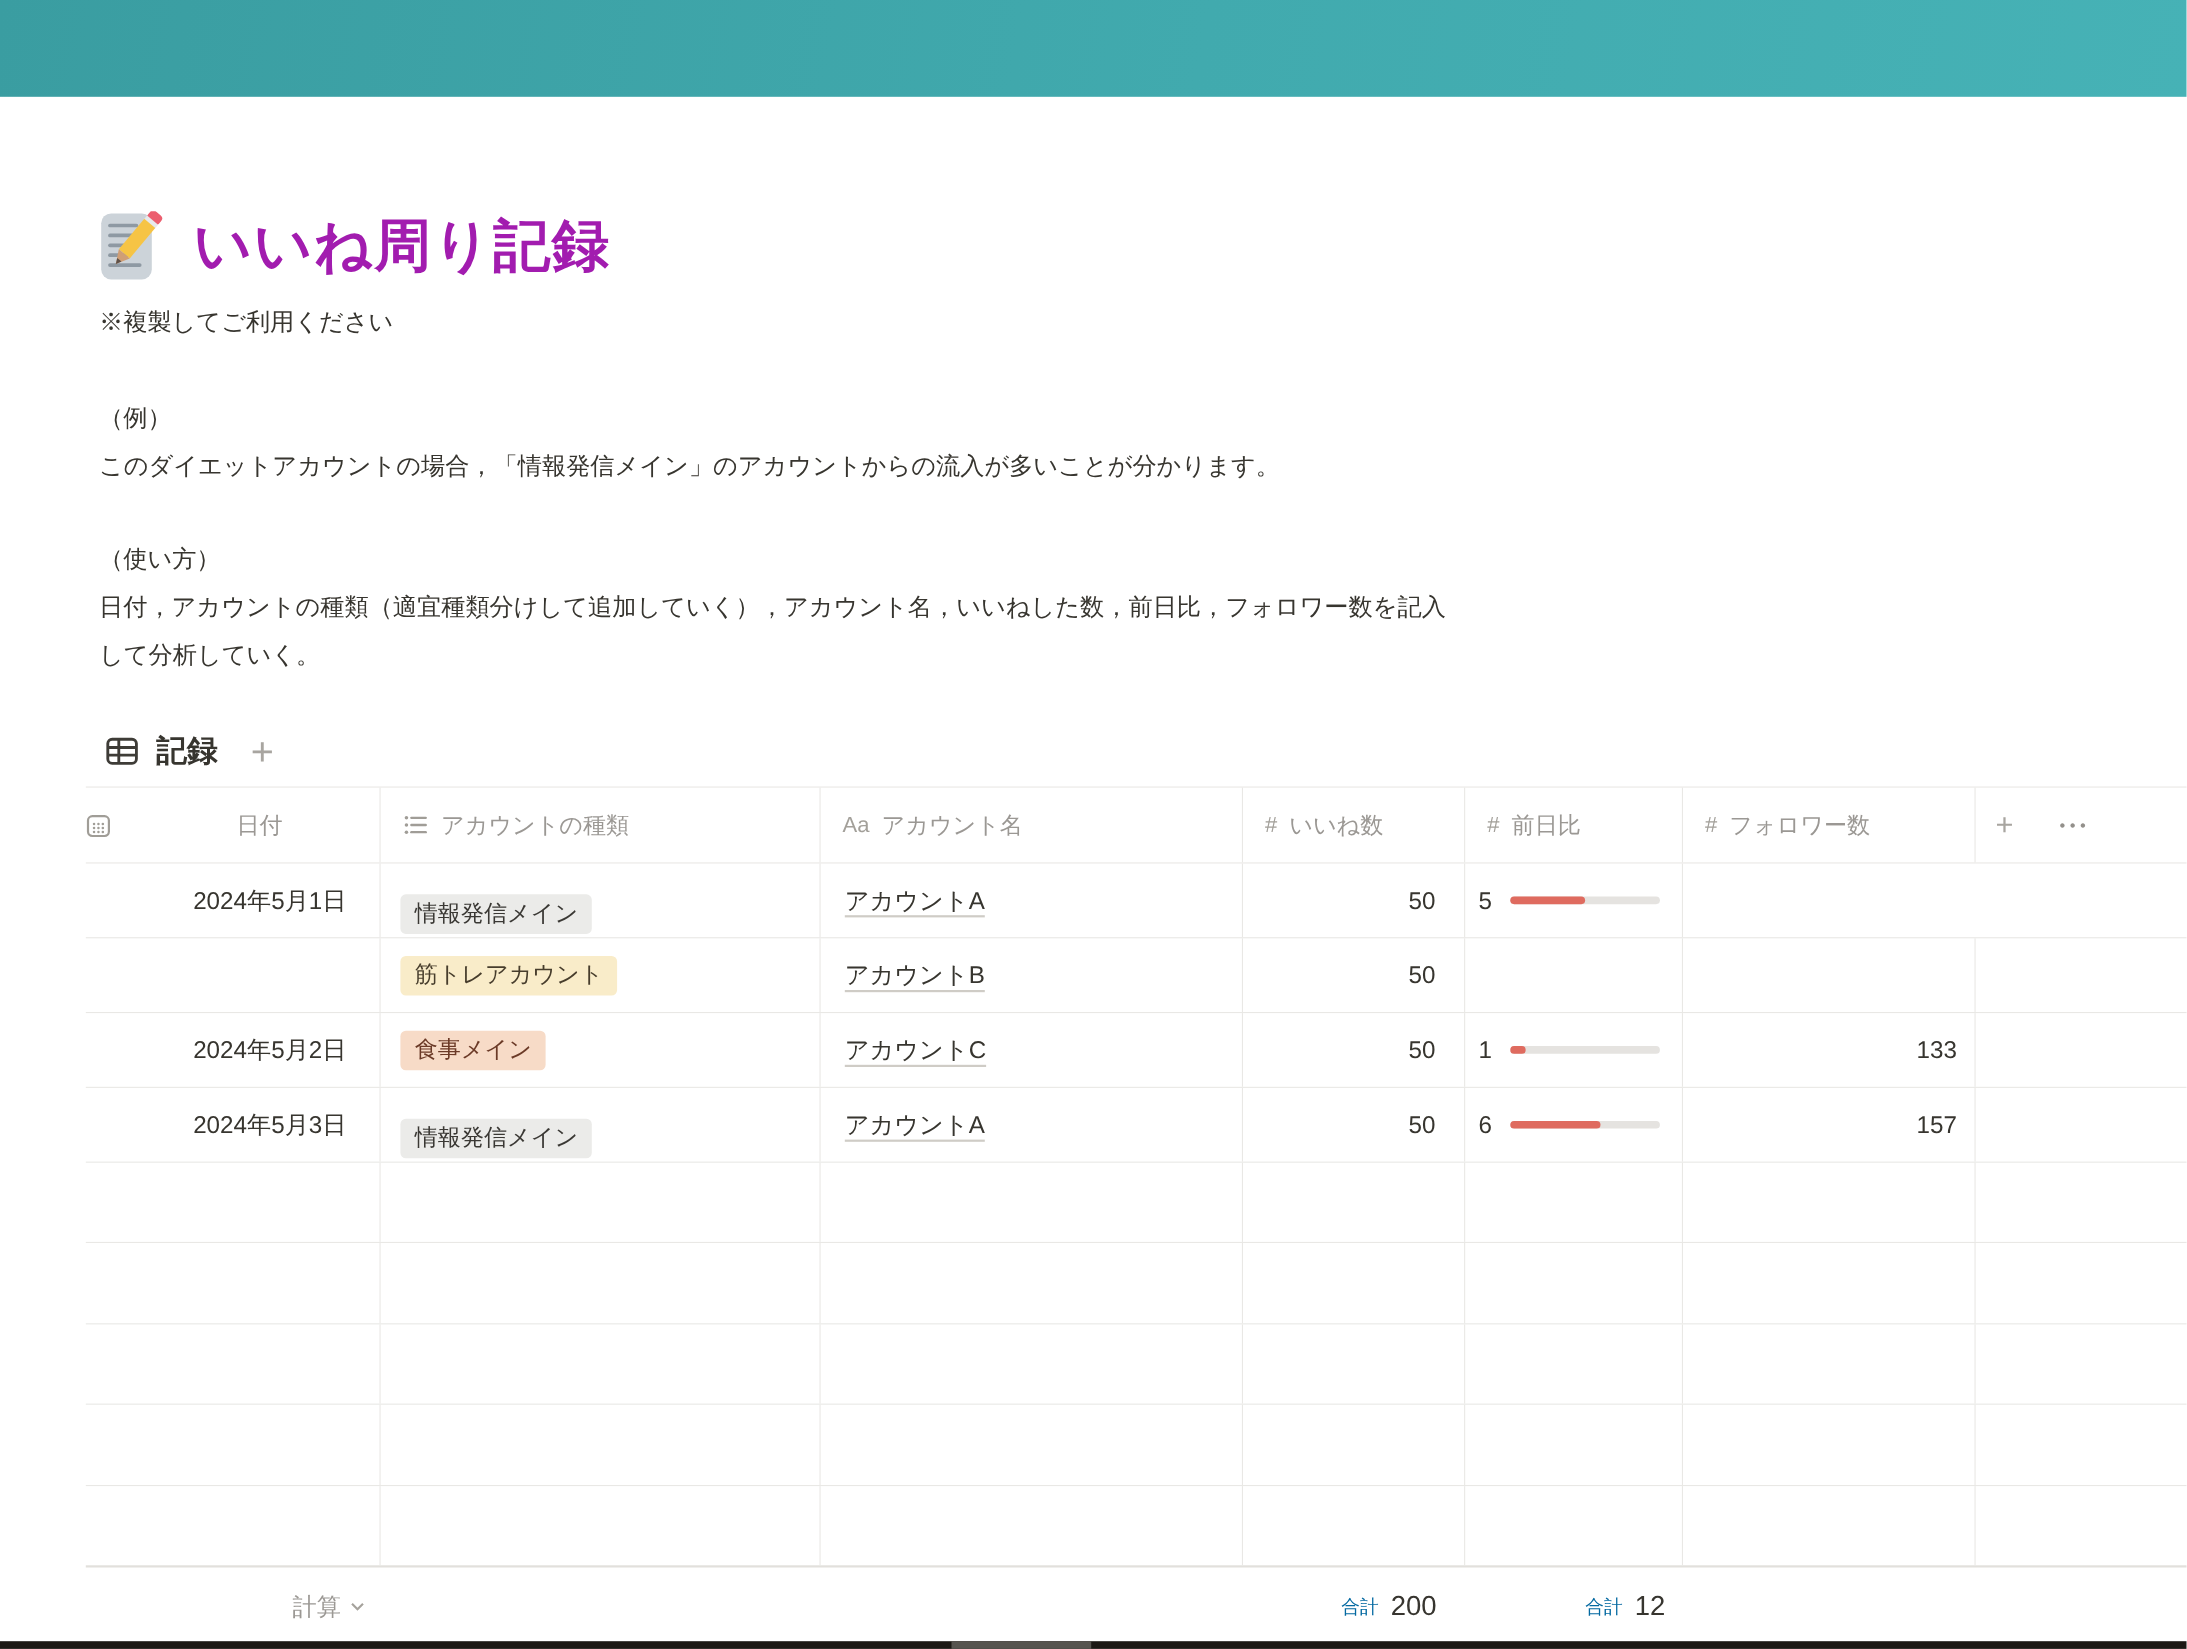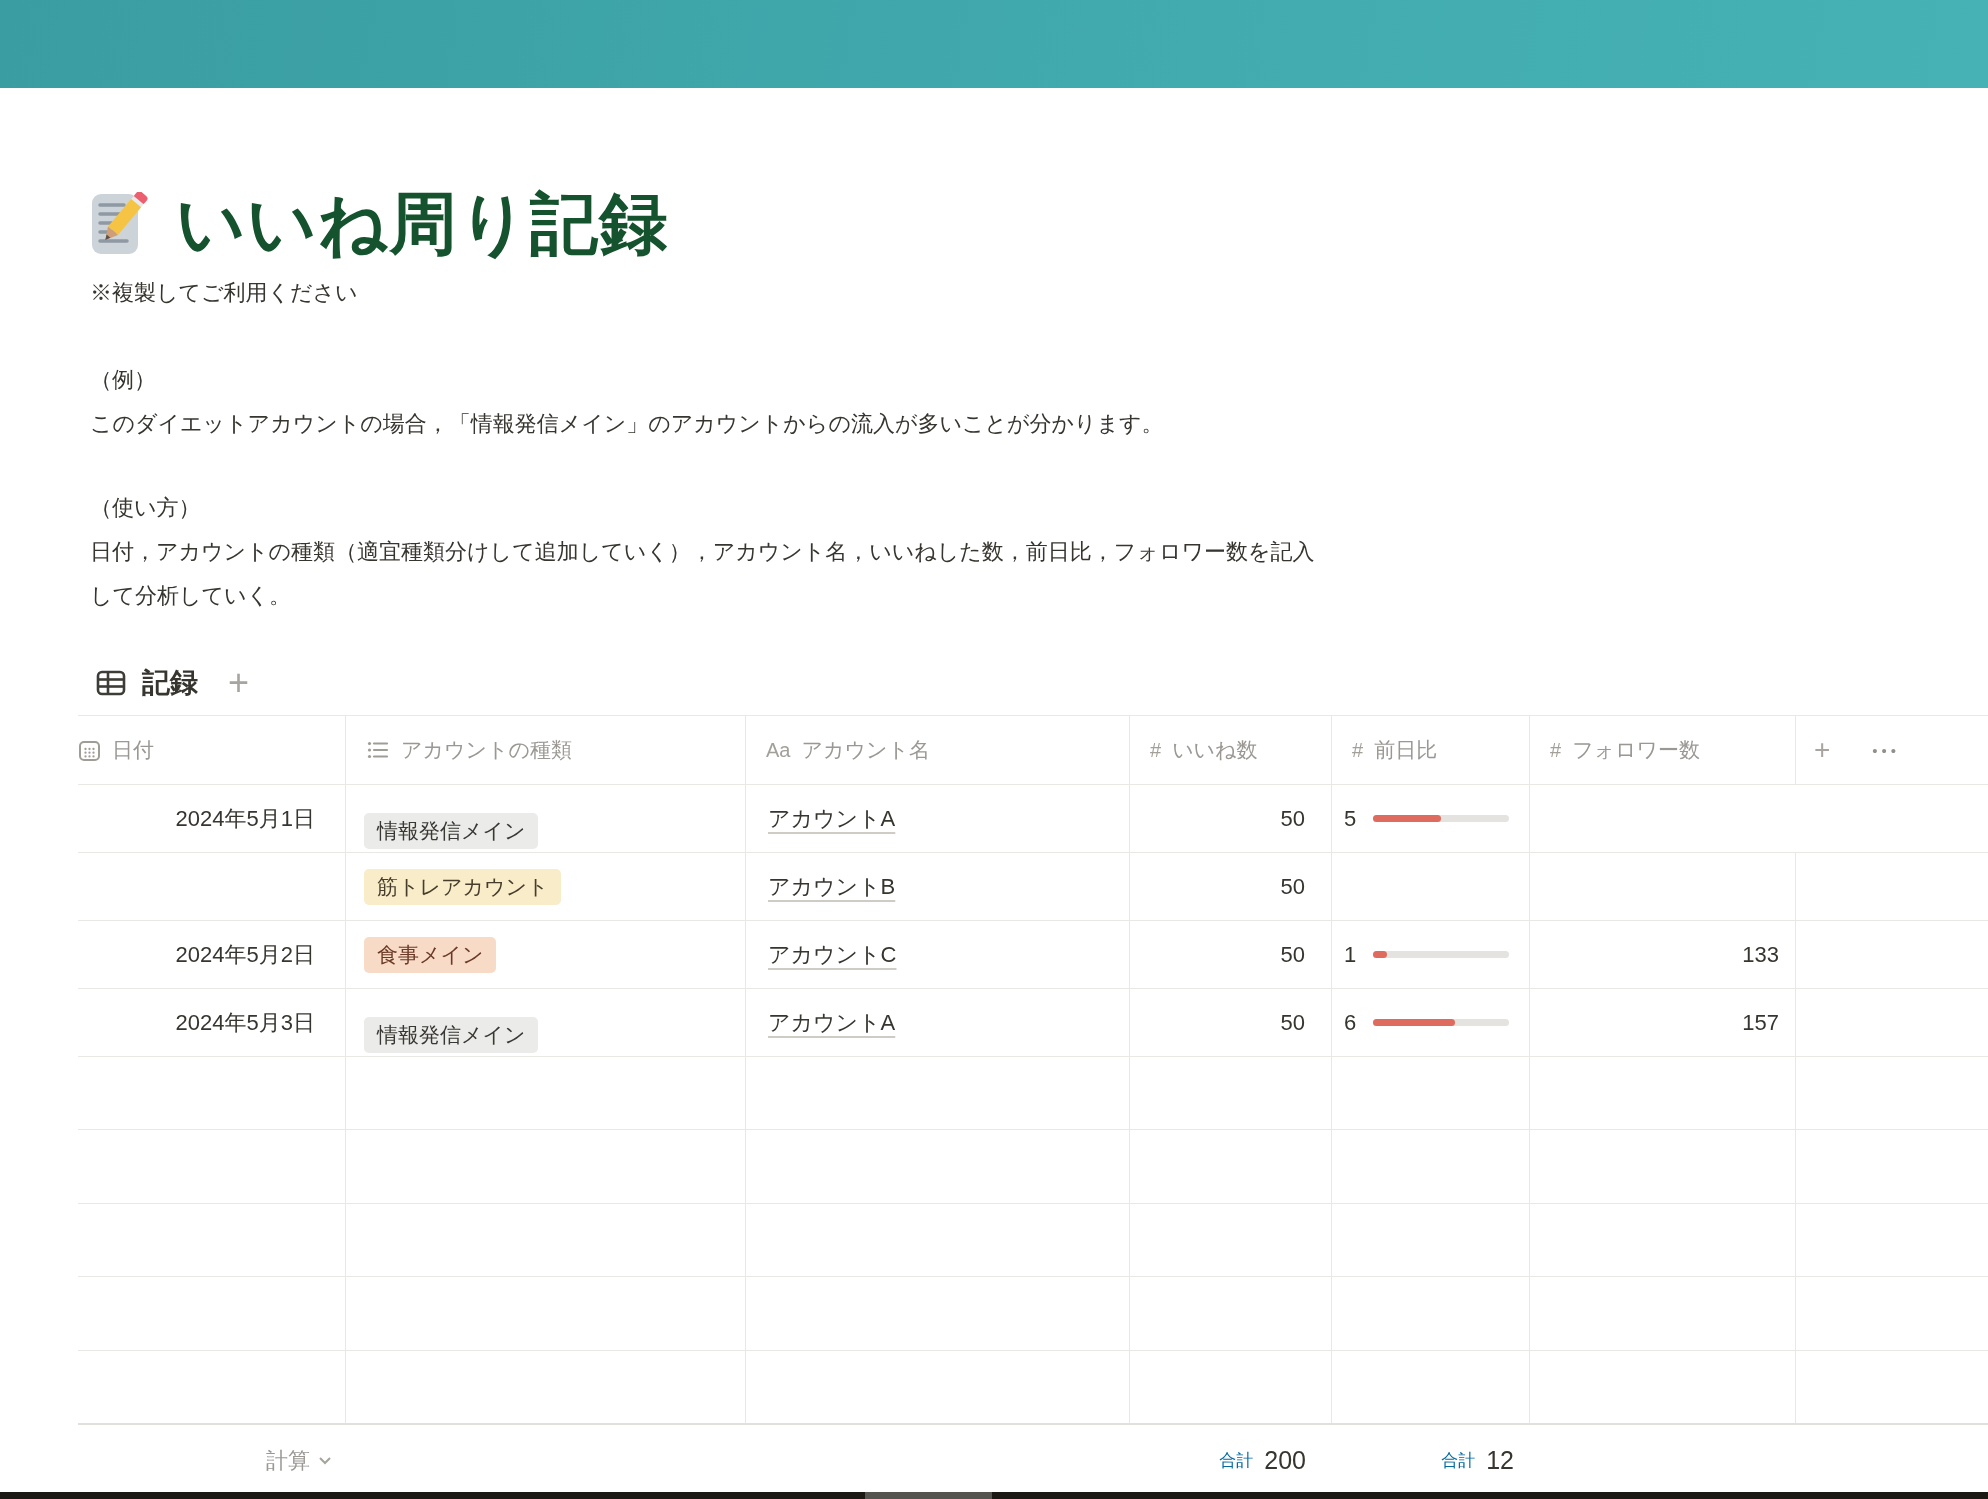--- a/index.html
+++ b/index.html
@@ -2,40 +2,40 @@
 <html><head>
 <meta charset="utf-8">
 <style>
   html,body{margin:0;padding:0;background:#fff;}
   .page{position:relative;width:1988px;height:1499px;background:#ffffff;overflow:hidden;
         font-family:"Liberation Sans",sans-serif;color:#37352f;}
   .banner{width:100%;height:88px;background:linear-gradient(100deg,#3a9da1 0%,#41aaae 55%,#46b2b6 100%);}
   
   .title-row{display:flex;align-items:center;gap:26px;margin:102px 0 0 86px;height:68px;}
   .page-icon{width:64px;height:64px;flex:0 0 auto;}
-  .page-title{font-size:68px;font-weight:700;letter-spacing:1.5px;margin:0;color:#14532d;}
+  .page-title{font-size:52px;font-weight:700;letter-spacing:1.5px;margin:0;color:#a21caf;}
   .note{margin:18px 0 0 90px;font-size:22px;line-height:34px;}
   .tblock{margin-left:90px;font-size:22px;line-height:44px;}
   .block-ex{margin-top:48px;}
   .block-usage{margin-top:40px;}
   
   .collection-head{display:flex;align-items:center;gap:14px;margin:44px 0 0 94px;height:42px;}
   .collection-title{font-size:28px;font-weight:700;color:#37352f;}
   .add-view{font-size:36px;font-weight:300;color:#a8a5a0;margin-left:16px;line-height:36px;}
   
   .table{margin:11px 0 0 78px;width:1910px;}
   .trow{display:grid;grid-template-columns:268px 400px 384px 202px 198px 266px auto;}
   .thead{height:68px;border-top:1px solid #e9e8e5;border-bottom:1px solid #e9e8e5;}
   .tdata{height:67px;border-bottom:1px solid #e9e8e5;}
   .tempty{height:72.4px;border-bottom:1px solid #e9e8e5;}
   .tempty:last-of-type{border-bottom:2px solid #e2e0dc;}
   .cell{display:flex;align-items:center;border-right:1px solid #e9e8e5;min-width:0;}
   .cell:last-child{border-right:none;}
   .hcell{color:#9b9894;font-size:21px;gap:11px;}
-  .hc-date{justify-content:flex-start;padding-right:88px;}
+  .hc-date{justify-content:space-between;padding-right:88px;}
   .hc-pad{padding-left:20px;}
   .hc-extra{gap:0;justify-content:flex-start;padding-left:18px;}
   .icon-text{font-size:20px;color:#a3a09a;}
   .more-label{font-size:15px;letter-spacing:4px;color:#93908b;margin-left:42px;}
   .addcol-label{font-size:28px;font-weight:300;color:#a8a5a0;}
   .c-date{justify-content:flex-end;padding-right:30px;font-size:22px;color:#37352f;}
   .c-type{padding-left:18px;}
   .c-account{padding-left:22px;font-size:22px;}
   .c-likes{justify-content:flex-end;padding-right:26px;font-size:22px;}
   .c-diff{padding-left:12px;font-size:22px;}

